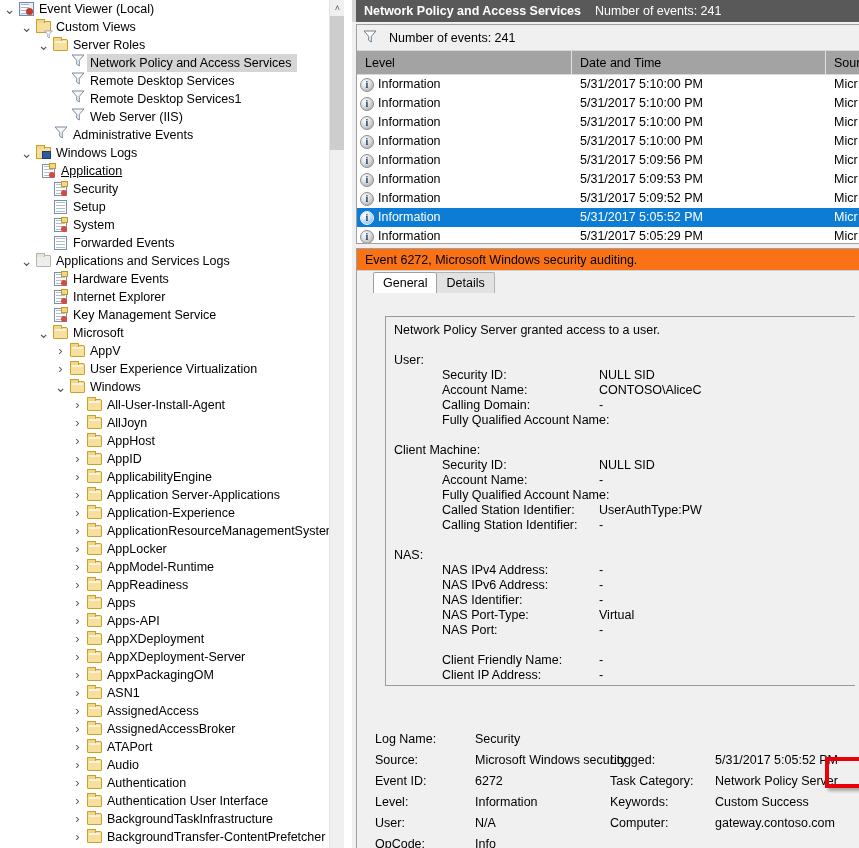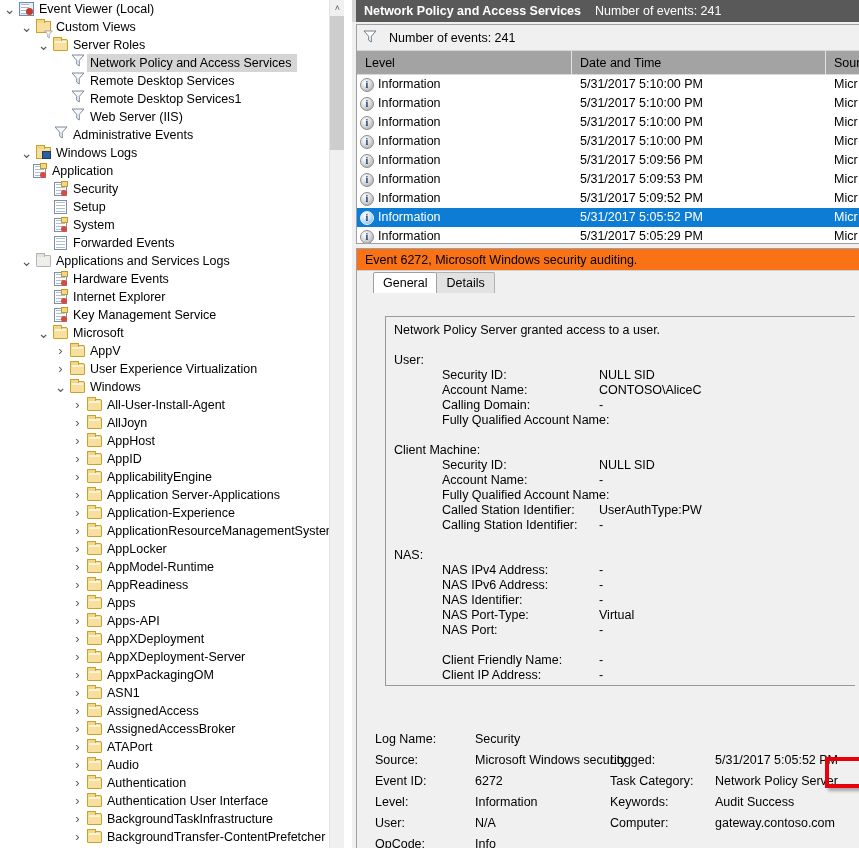--- a/index.html
+++ b/index.html
@@ -380,21 +380,21 @@
         </div>
         <div class="tnode" style="padding-left: 19px;">
           <span class="twist" style="font-size: 14px; line-height: 12px;">⌄</span>
           <span class="tico">
             <span class="ic ic-winlogs">
               <span class="mon"></span>
             </span>
           </span>
           <span class="tlabel">Windows Logs</span>
         </div>
-        <div class="tnode" style="padding-left: 15px;">
+        <div class="tnode" style="padding-left: 24px; text-decoration: underline;">
           <span class="twist none"></span>
           <span class="tico">
             <span class="ic ic-log">
               <span class="lines"></span>
               <span class="pad"></span>
               <span class="star"></span>
             </span>
           </span>
           <span class="tlabel">Application</span>
         </div>
@@ -912,21 +912,21 @@
           <div class="mrow">
             <span class="m-k1">Event ID:</span>
             <span class="m-v1">6272</span>
             <span class="m-k2">Task Category:</span>
             <span class="m-v2">Network Policy Server</span>
           </div>
           <div class="mrow">
             <span class="m-k1">Level:</span>
             <span class="m-v1">Information</span>
             <span class="m-k2">Keywords:</span>
-            <span class="m-v2">Audit Success</span>
+            <span class="m-v2">Custom Success</span>
           </div>
           <div class="mrow">
             <span class="m-k1">User:</span>
             <span class="m-v1">N/A</span>
             <span class="m-k2">Computer:</span>
             <span class="m-v2">gateway.contoso.com</span>
           </div>
           <div class="mrow">
             <span class="m-k1">OpCode:</span>
             <span class="m-v1">Info</span>

